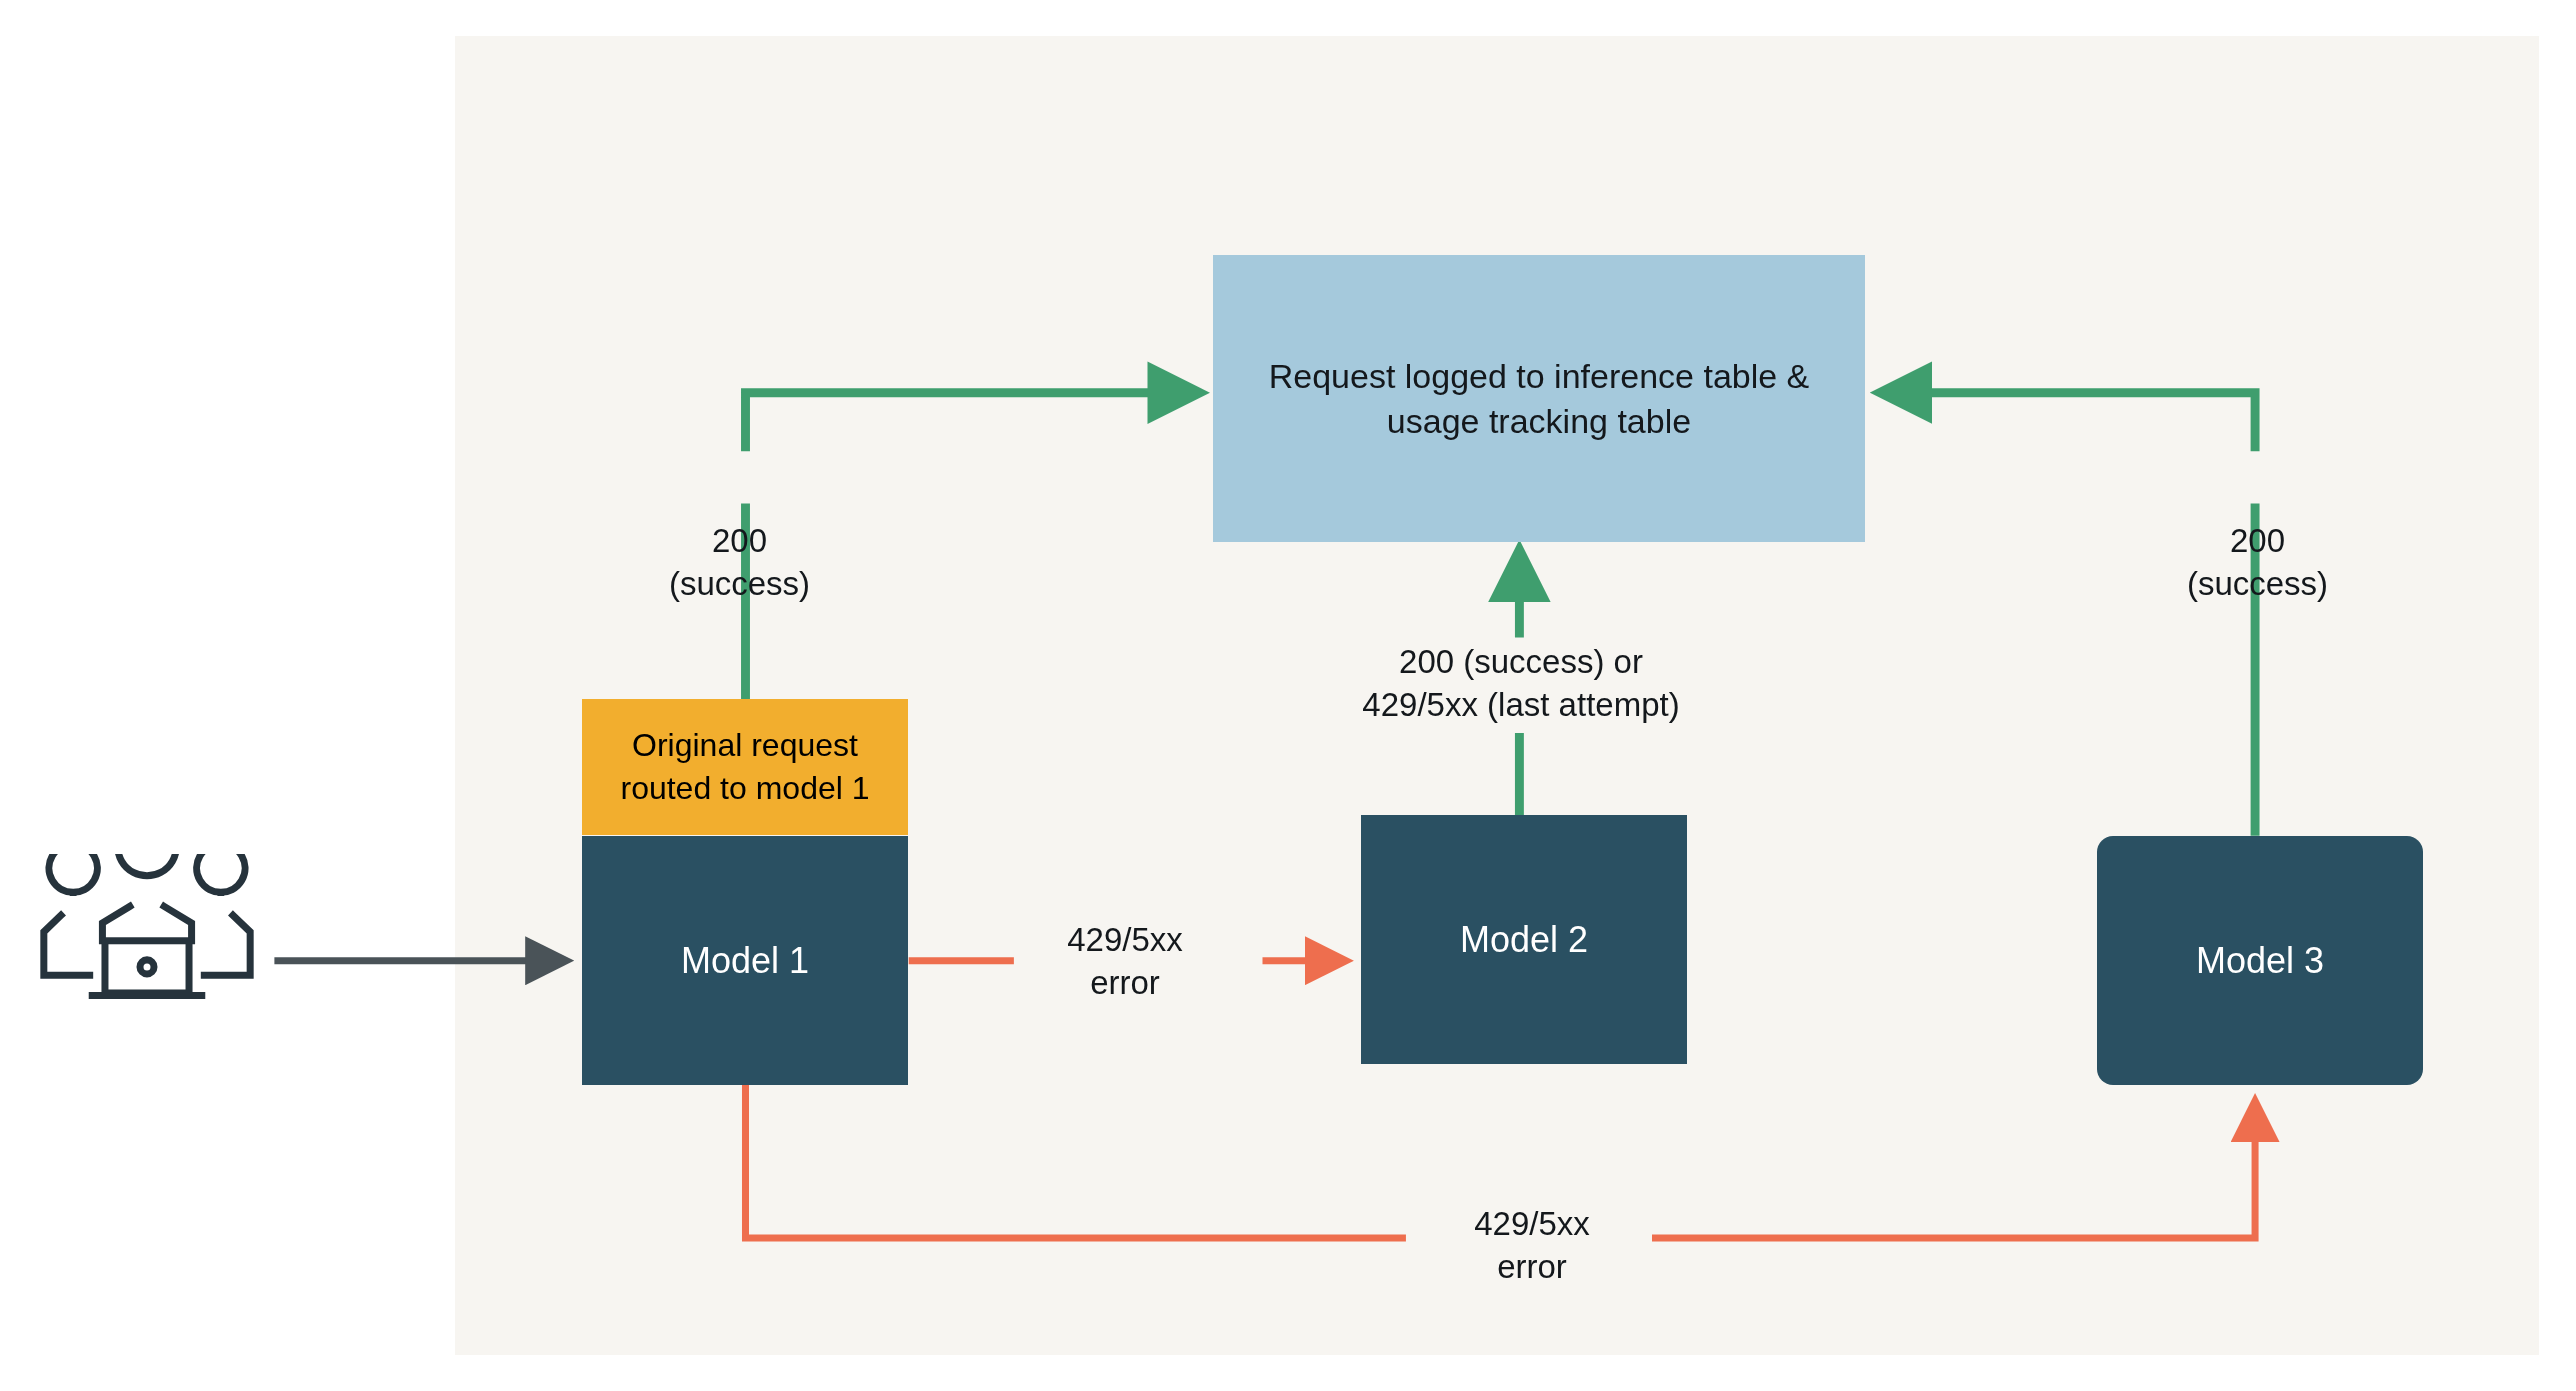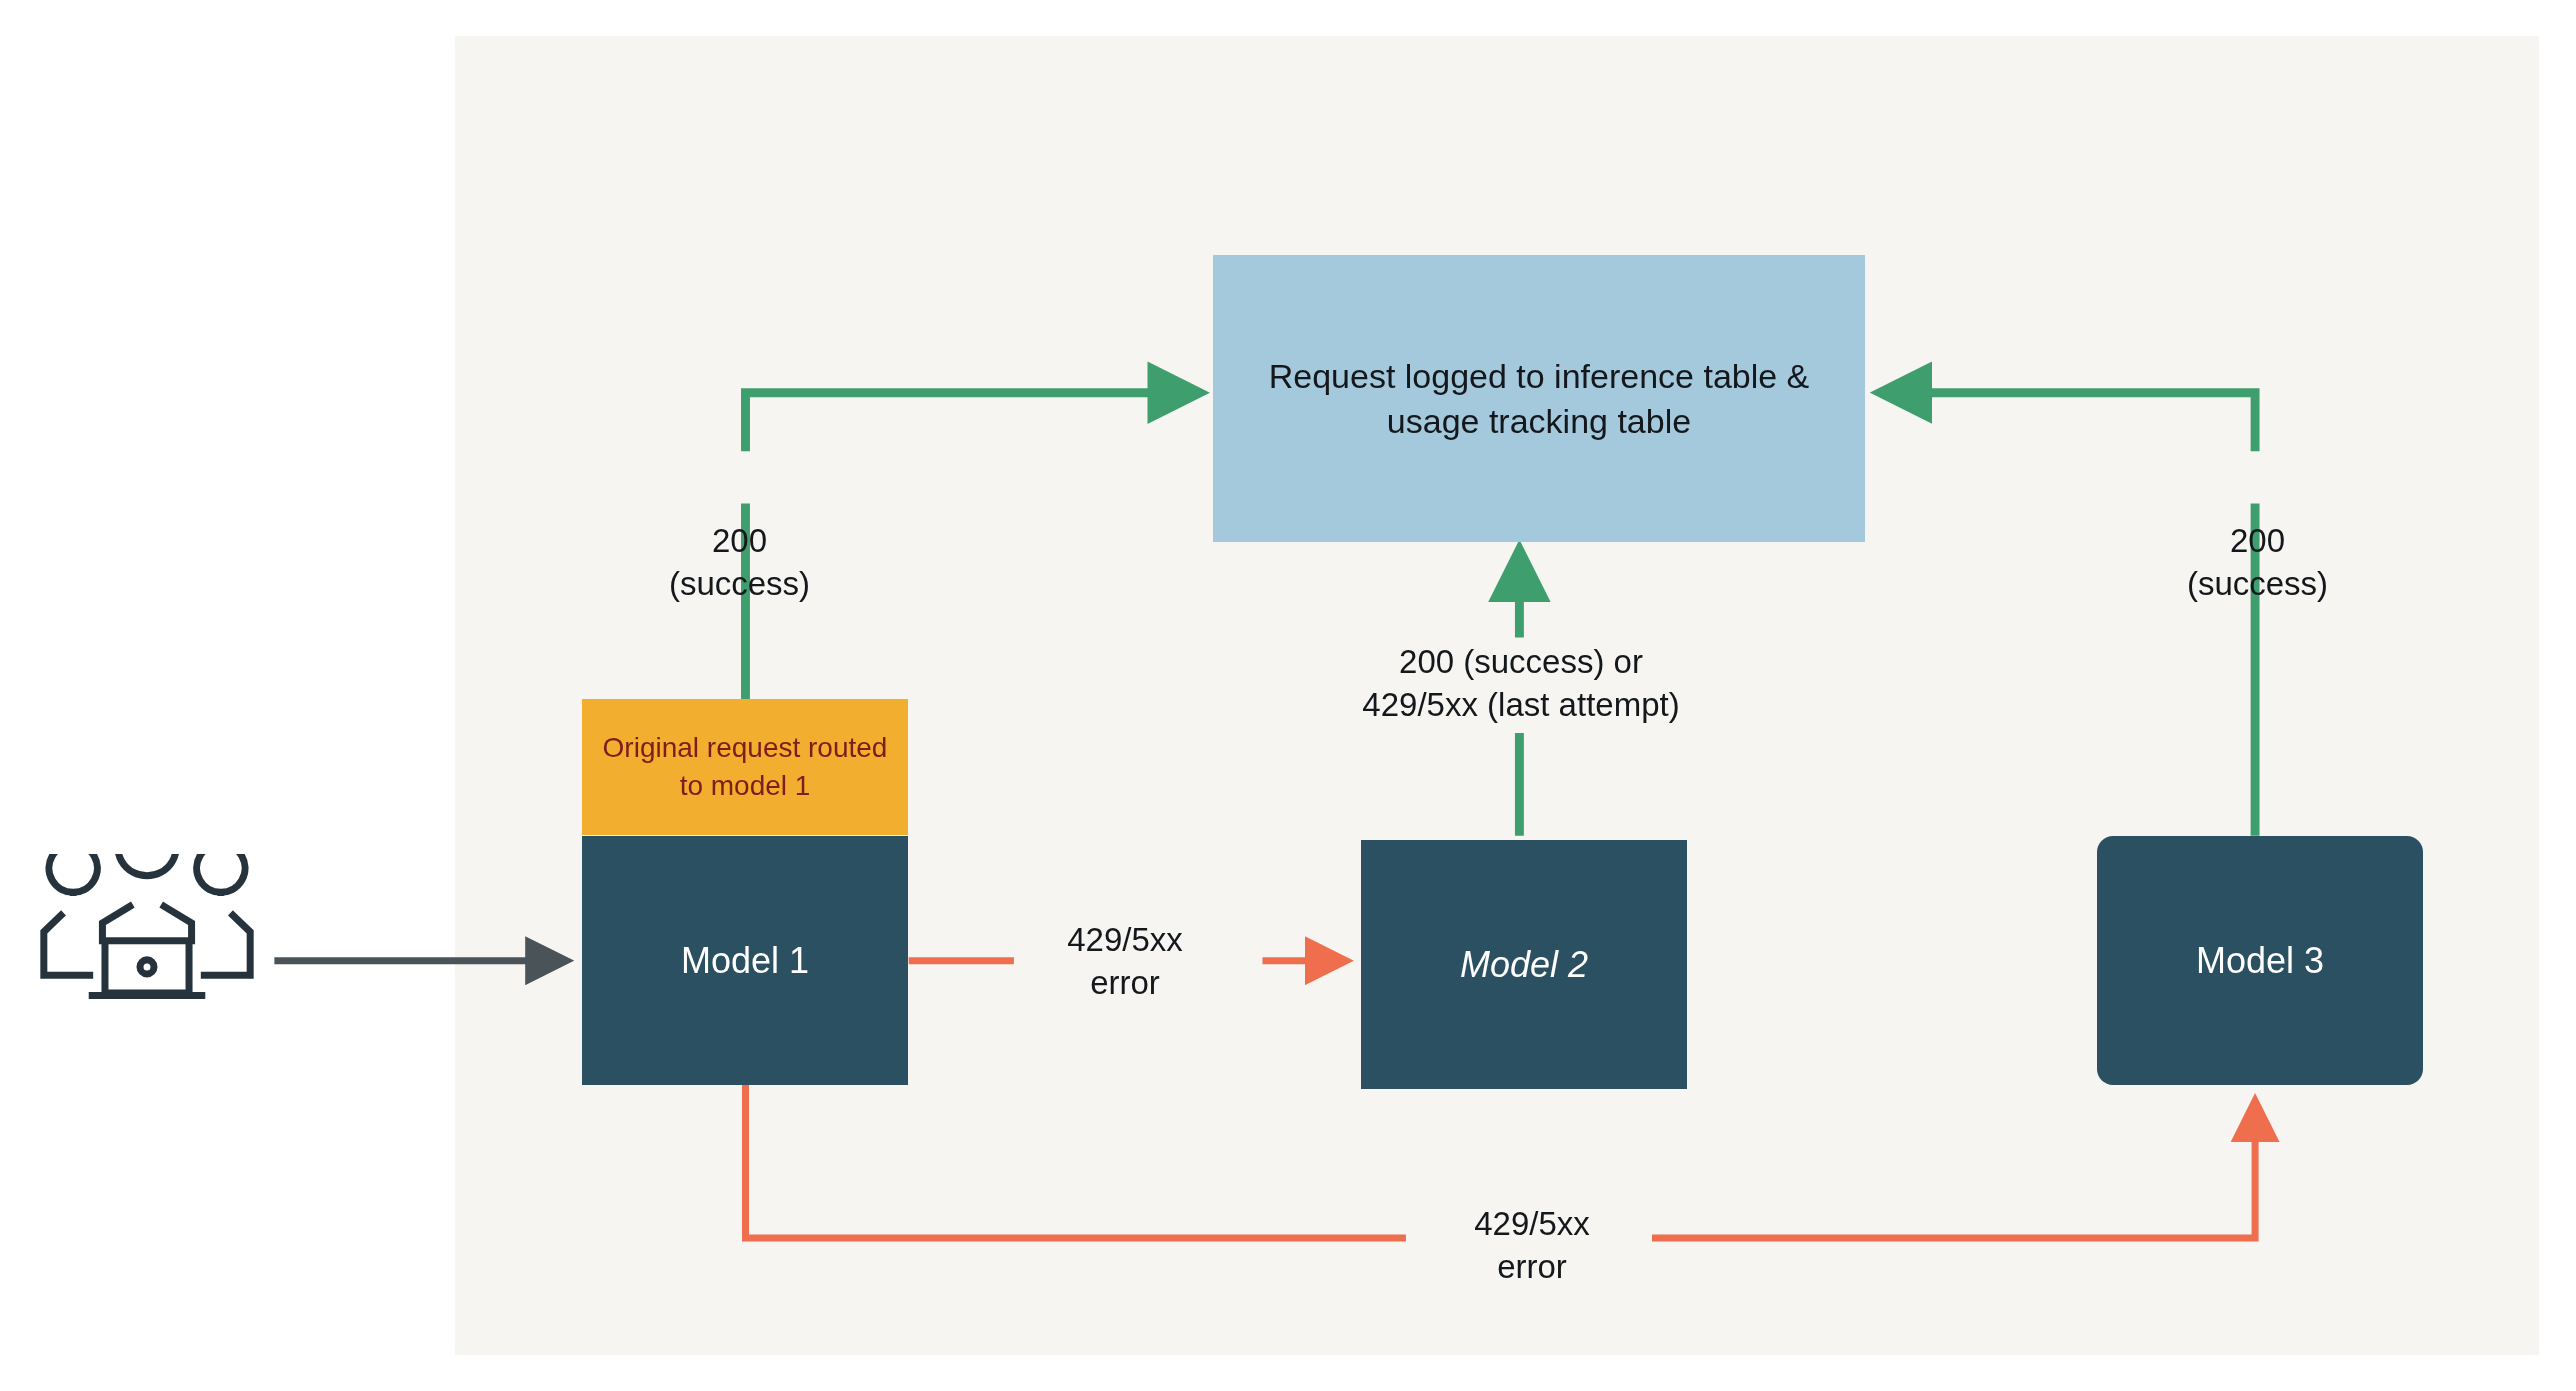--- a/index.html
+++ b/index.html
@@ -5,23 +5,23 @@
   html,body{margin:0;padding:0;background:#ffffff;}
   body{width:2576px;height:1391px;font-family:"Liberation Sans",sans-serif;overflow:hidden;}
   #stage{position:relative;width:2576px;height:1391px;background:#ffffff;}
   #panel{position:absolute;left:455px;top:36px;width:2084px;height:1319px;background:#F7F5F1;}
   svg#wires{position:absolute;left:0;top:0;width:2576px;height:1391px;overflow:visible;}
   .node{position:absolute;display:flex;align-items:center;justify-content:center;text-align:center;box-sizing:border-box;}
   .title{position:absolute;left:1180px;top:112px;width:701px;text-align:center;font-size:40px;color:#14181C;letter-spacing:0.1px;}
   .logbox{left:1213px;top:255px;width:652px;height:287px;background:#A5C9DC;color:#14181C;font-size:34px;line-height:1.32;padding:0 24px;}
   .modelbox{width:326px;height:249px;background:#2A5062;color:#ffffff;font-size:36px;}
   .m1{left:582px;top:836px;}
-  .m2{left:1361px;top:840px;font-style:italic;}
+  .m2{left:1361px;top:815px;}
   .m3{left:2097px;top:836px;border-radius:16px;}
-  .orangebox{position:absolute;left:582px;top:699px;width:326px;height:136px;background:#F2AE2E;color:#7f1d1d;font-size:28px;line-height:1.34;display:flex;align-items:center;justify-content:center;text-align:center;box-sizing:border-box;padding:0 10.2px;}
+  .orangebox{position:absolute;left:582px;top:699px;width:326px;height:136px;background:#F2AE2E;color:#000000;font-size:32px;line-height:1.34;display:flex;align-items:center;justify-content:center;text-align:center;box-sizing:border-box;padding:0 10.2px;}
   .lbl{position:absolute;text-align:center;font-size:33px;line-height:1.3;color:#14181C;}
   .lbl-left{left:599px;top:520px;width:281px;}
   .lbl-right{left:2117px;top:520px;width:281px;}
   .lbl-center{left:1269px;top:641px;width:504px;}
   .lbl-err1{left:1020px;top:919px;width:210px;}
   .lbl-err2{left:1412px;top:1199px;width:217px;background:#F7F5F1;padding:3.8px 11.5px;}
   .usericon{position:absolute;left:25.5px;top:854px;width:242px;height:185px;}
 </style>
 </head>
 <body>

